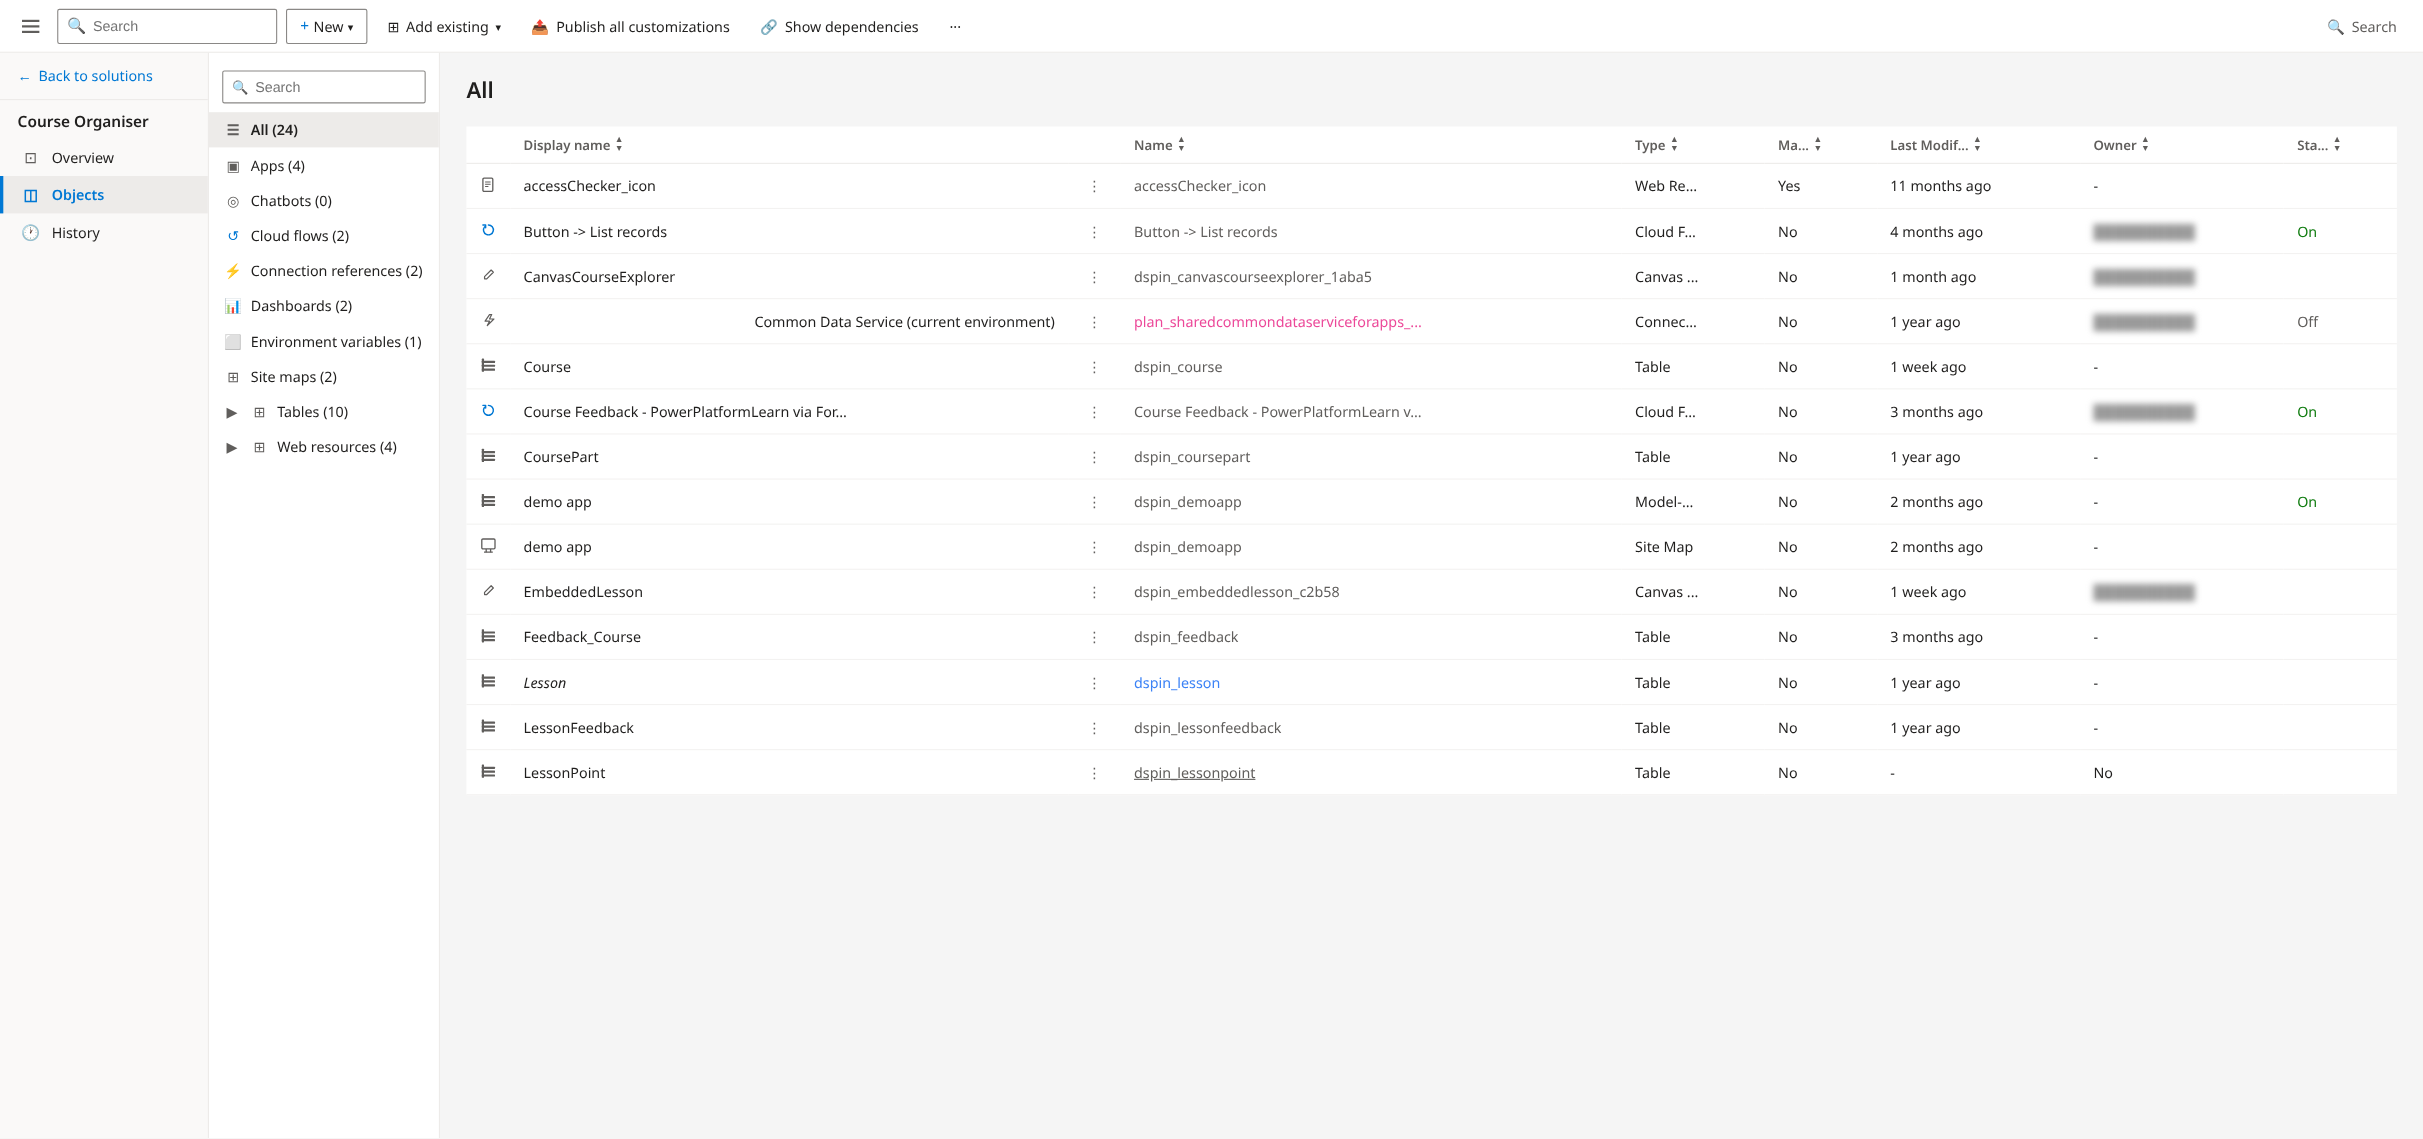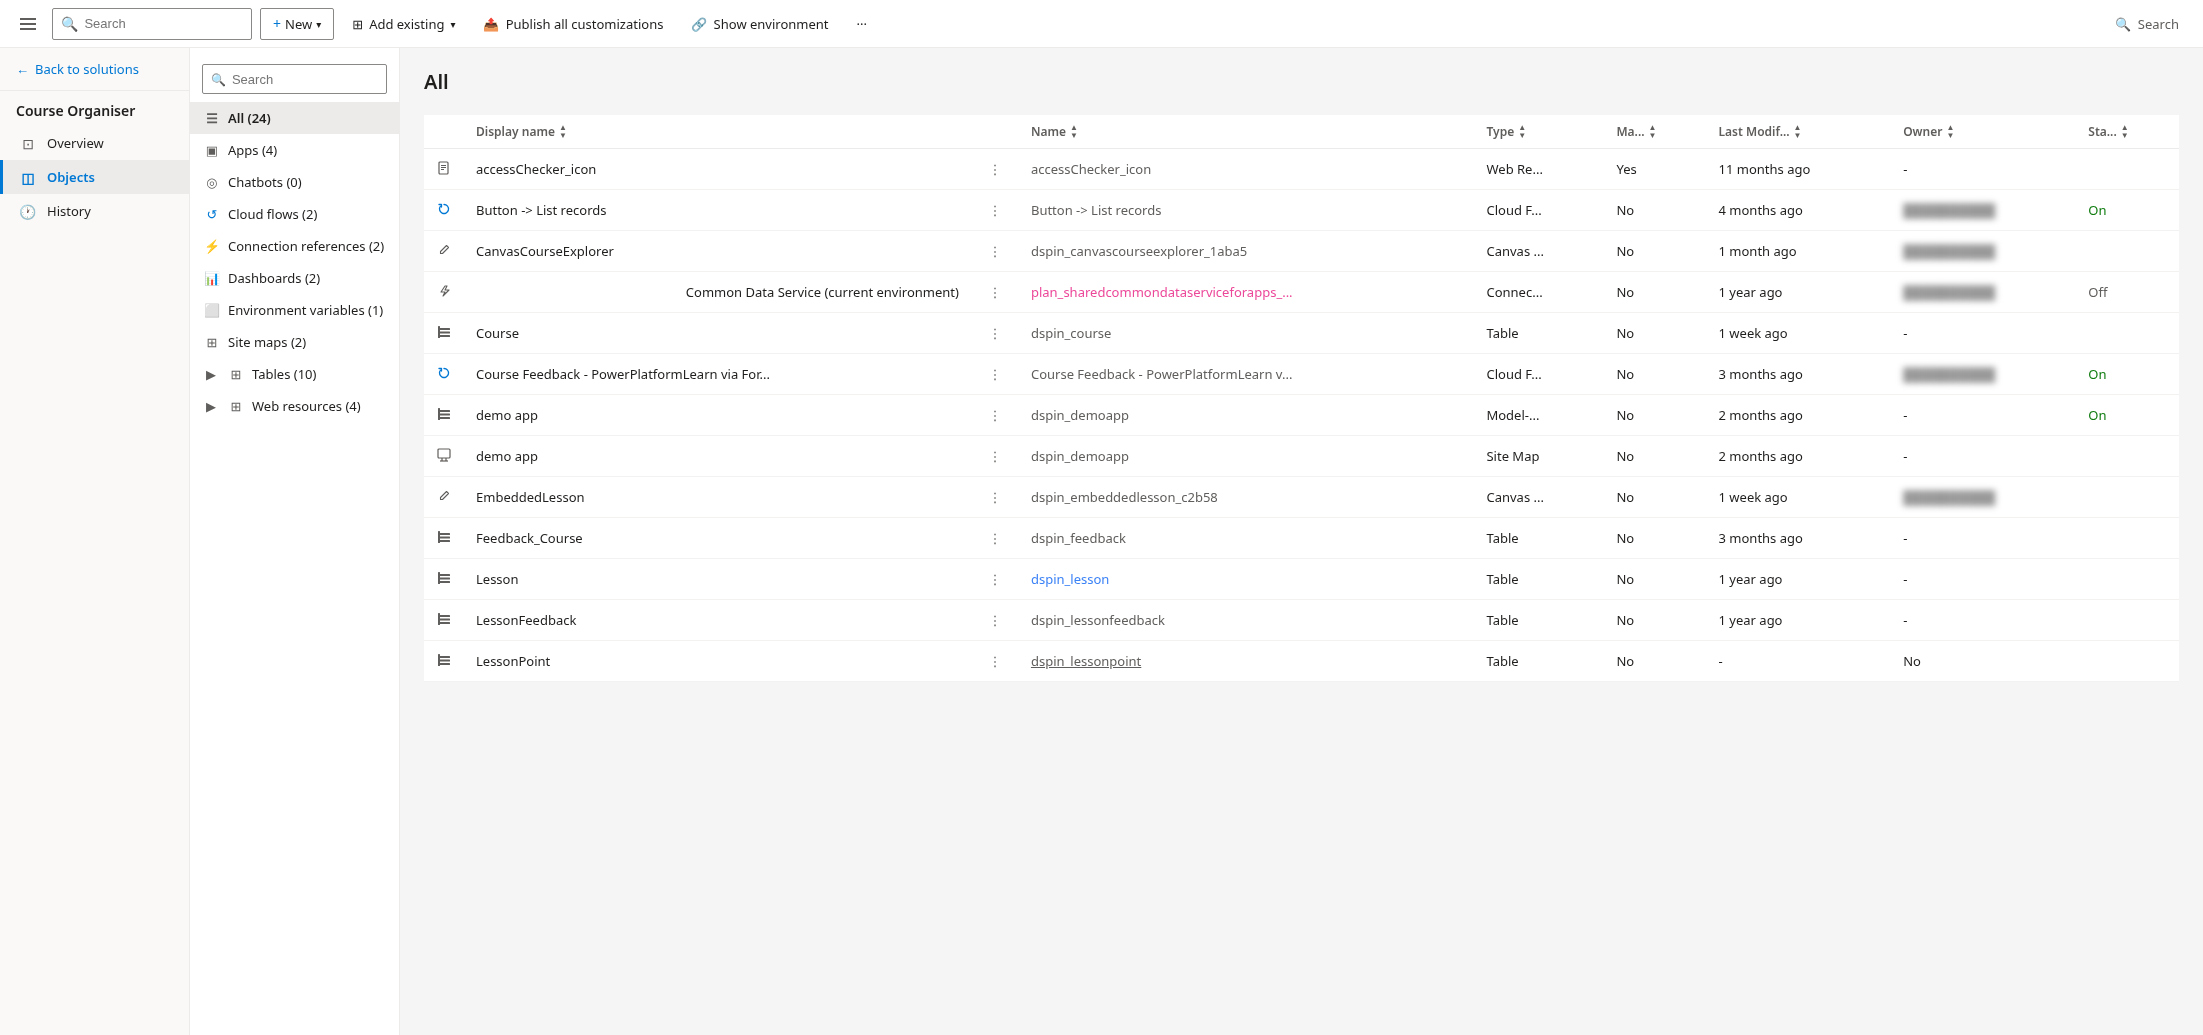--- a/index.html
+++ b/index.html
@@ -83,21 +83,21 @@
     <span style="font-size:13px;">⊞</span>
     <span>Add existing</span>
     <span style="font-size:10px;">▾</span>
   </div>
   <div class="topbar-action">
     <span style="font-size:13px;">📤</span>
     <span>Publish all customizations</span>
   </div>
   <div class="topbar-action">
     <span style="font-size:13px;">🔗</span>
-    <span>Show environment</span>
+    <span>Show dependencies</span>
   </div>
   <div class="topbar-action">
     <span>···</span>
   </div>
   <div class="topbar-spacer"></div>
   <div class="topbar-right-search">
     <span>🔍</span>
     <span>Search</span>
   </div>
 </div>
@@ -344,20 +344,40 @@
   </tr>
             <tr>
     <td><span class="row-icon">
                   <svg width="14" height="14" viewBox="0 0 14 14" fill="none">
                     <rect x="1" y="3" width="12" height="2" fill="#605e5c" rx="0.5"></rect>
                     <rect x="1" y="6.5" width="12" height="2" fill="#605e5c" rx="0.5"></rect>
                     <rect x="1" y="10" width="12" height="2" fill="#605e5c" rx="0.5"></rect>
                     <rect x="1" y="1" width="2" height="12" fill="#605e5c" rx="0.5"></rect>
                   </svg>
                 </span></td>
+    <td style="font-weight:400;">CoursePart</td>
+    <td>
+                <div class="more-btn">⋮</div>
+              </td>
+    <td style="color:#605e5c;">dspin_coursepart</td>
+    <td>Table</td>
+    <td>No</td>
+    <td>1 year ago</td>
+    <td>-</td>
+    <td class=""></td>
+  </tr>
+            <tr>
+    <td><span class="row-icon">
+                  <svg width="14" height="14" viewBox="0 0 14 14" fill="none">
+                    <rect x="1" y="3" width="12" height="2" fill="#605e5c" rx="0.5"></rect>
+                    <rect x="1" y="6.5" width="12" height="2" fill="#605e5c" rx="0.5"></rect>
+                    <rect x="1" y="10" width="12" height="2" fill="#605e5c" rx="0.5"></rect>
+                    <rect x="1" y="1" width="2" height="12" fill="#605e5c" rx="0.5"></rect>
+                  </svg>
+                </span></td>
     <td style="font-weight:400;">demo app</td>
     <td>
                 <div class="more-btn">⋮</div>
               </td>
     <td style="color:#605e5c;">dspin_demoapp</td>
     <td>Model-...</td>
     <td>No</td>
     <td>2 months ago</td>
     <td>-</td>
     <td class="status-on">On</td>
@@ -421,21 +441,21 @@
   </tr>
             <tr>
     <td><span class="row-icon">
                   <svg width="14" height="14" viewBox="0 0 14 14" fill="none">
                     <rect x="1" y="3" width="12" height="2" fill="#605e5c" rx="0.5"></rect>
                     <rect x="1" y="6.5" width="12" height="2" fill="#605e5c" rx="0.5"></rect>
                     <rect x="1" y="10" width="12" height="2" fill="#605e5c" rx="0.5"></rect>
                     <rect x="1" y="1" width="2" height="12" fill="#605e5c" rx="0.5"></rect>
                   </svg>
                 </span></td>
-    <td style="font-weight:400;">Lesson</td>
+    <td style="font-weight:400;font-style:italic;">Lesson</td>
     <td>
                 <div class="more-btn">⋮</div>
               </td>
     <td style="color:#3b82f6;">dspin_lesson</td>
     <td>Table</td>
     <td>No</td>
     <td>1 year ago</td>
     <td>-</td>
     <td class=""></td>
   </tr>

